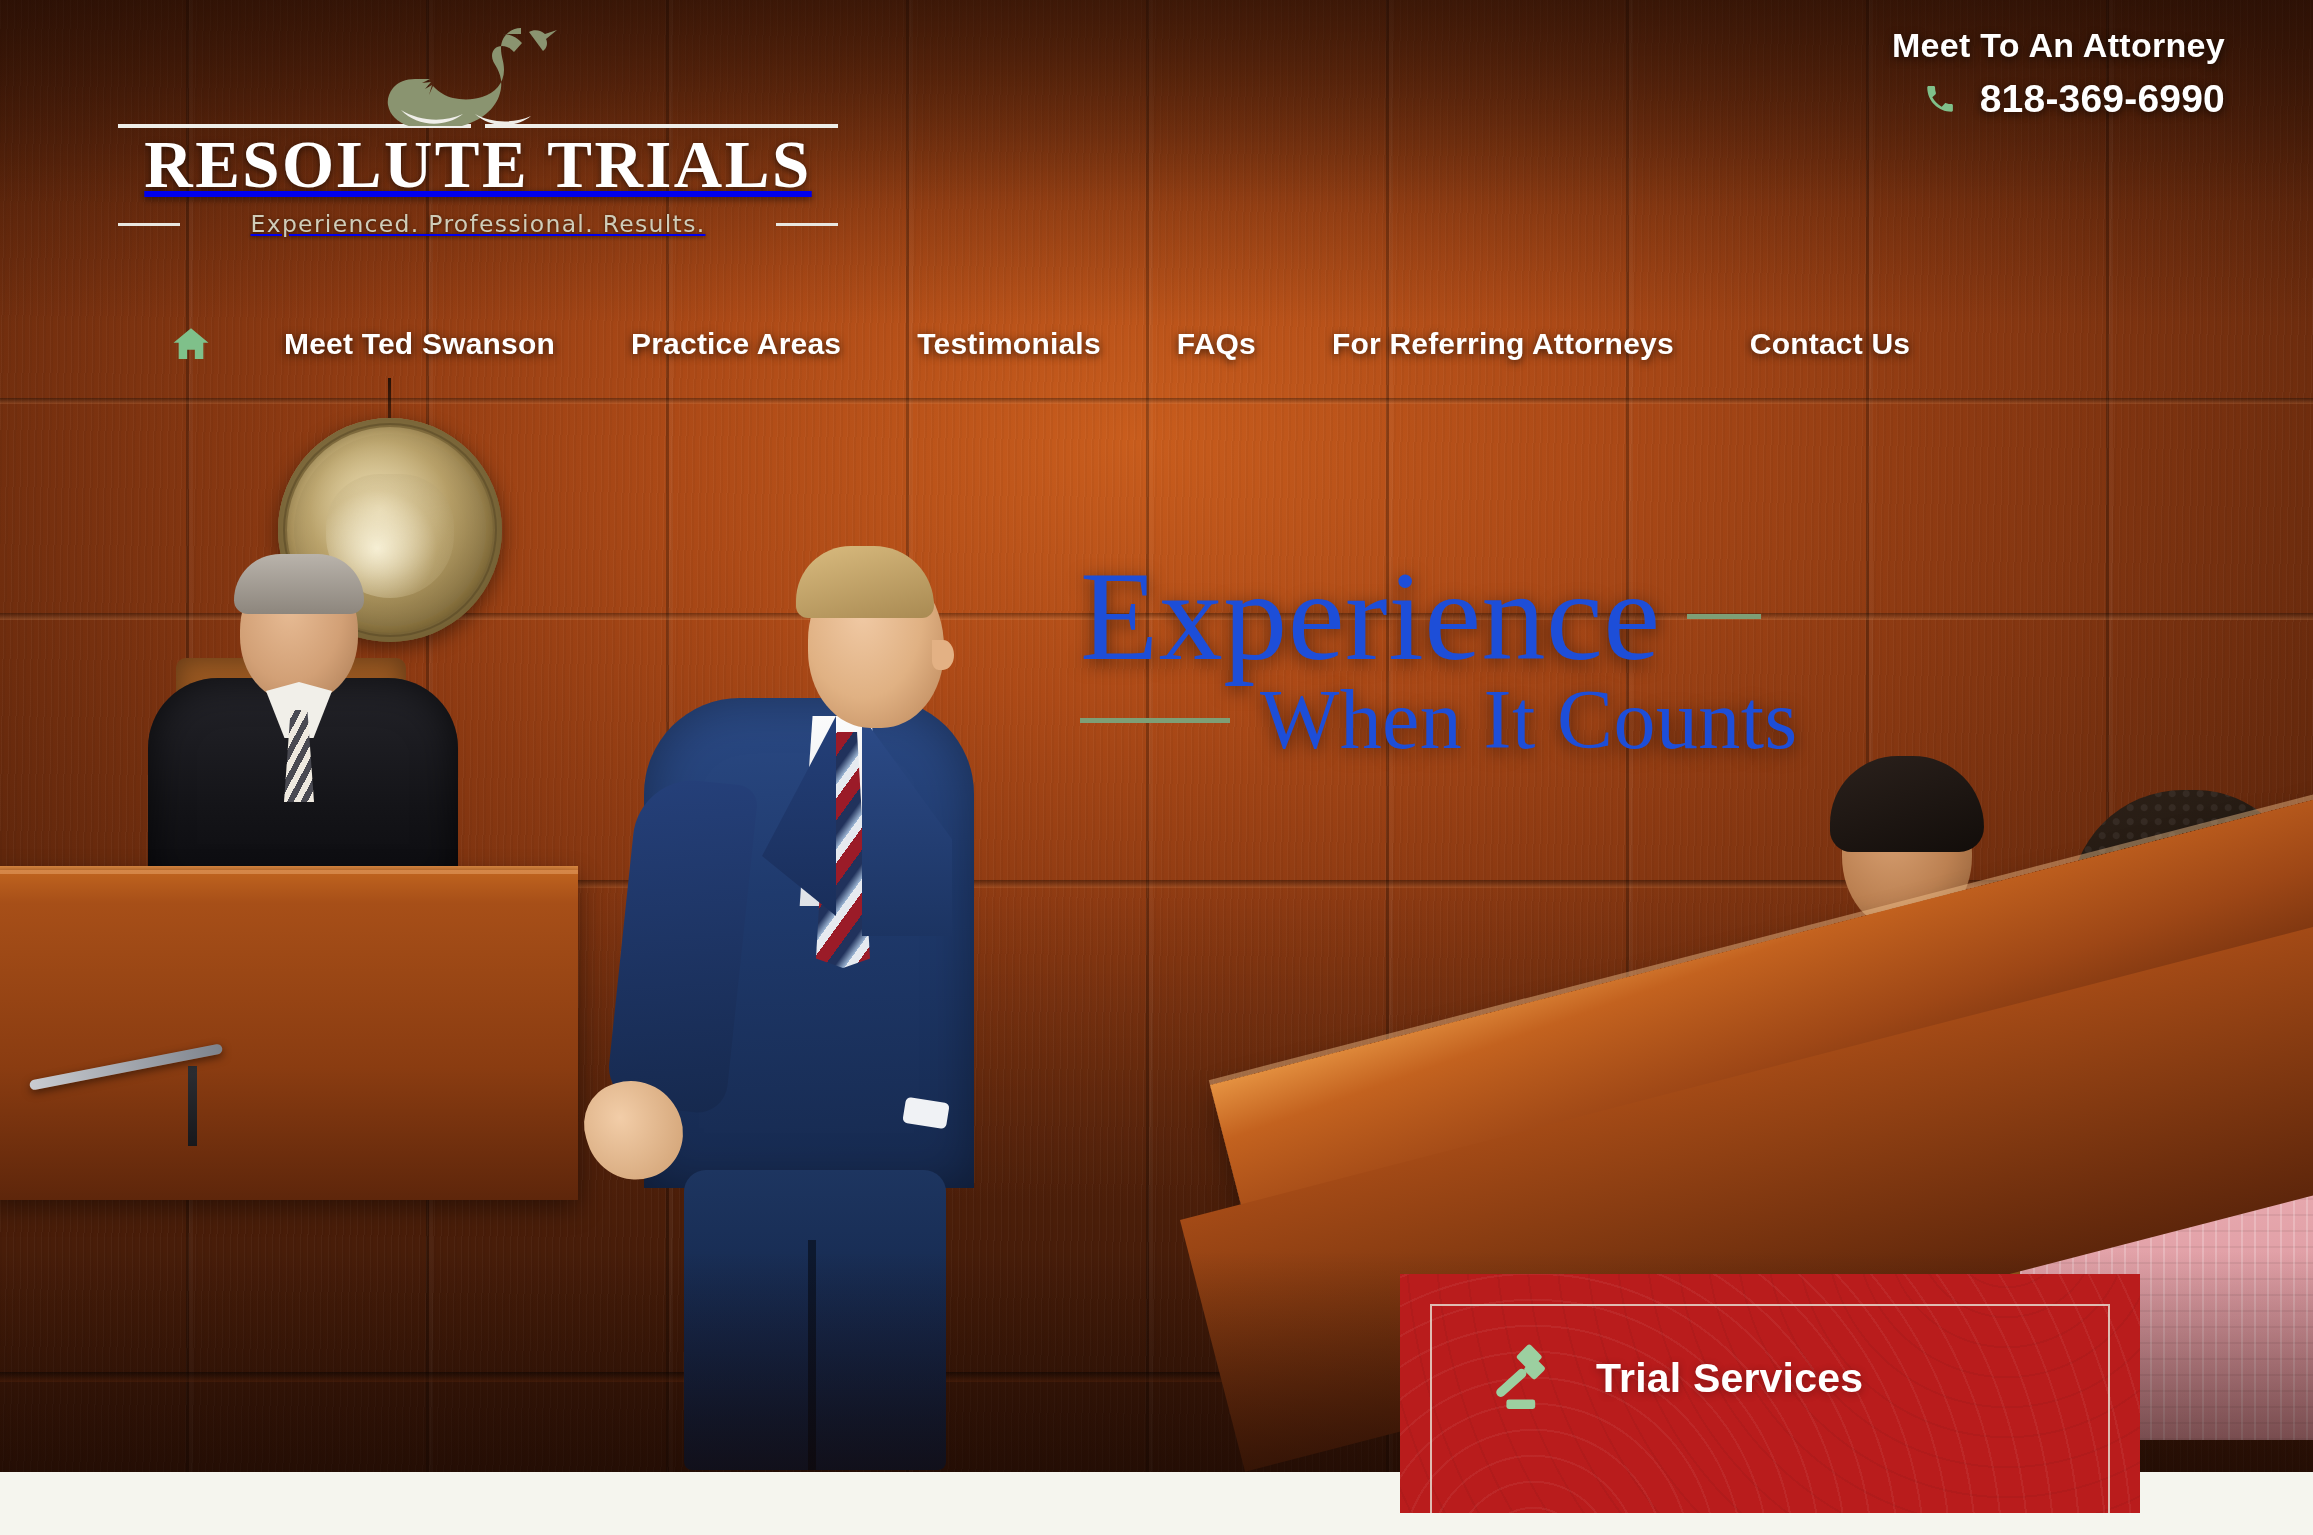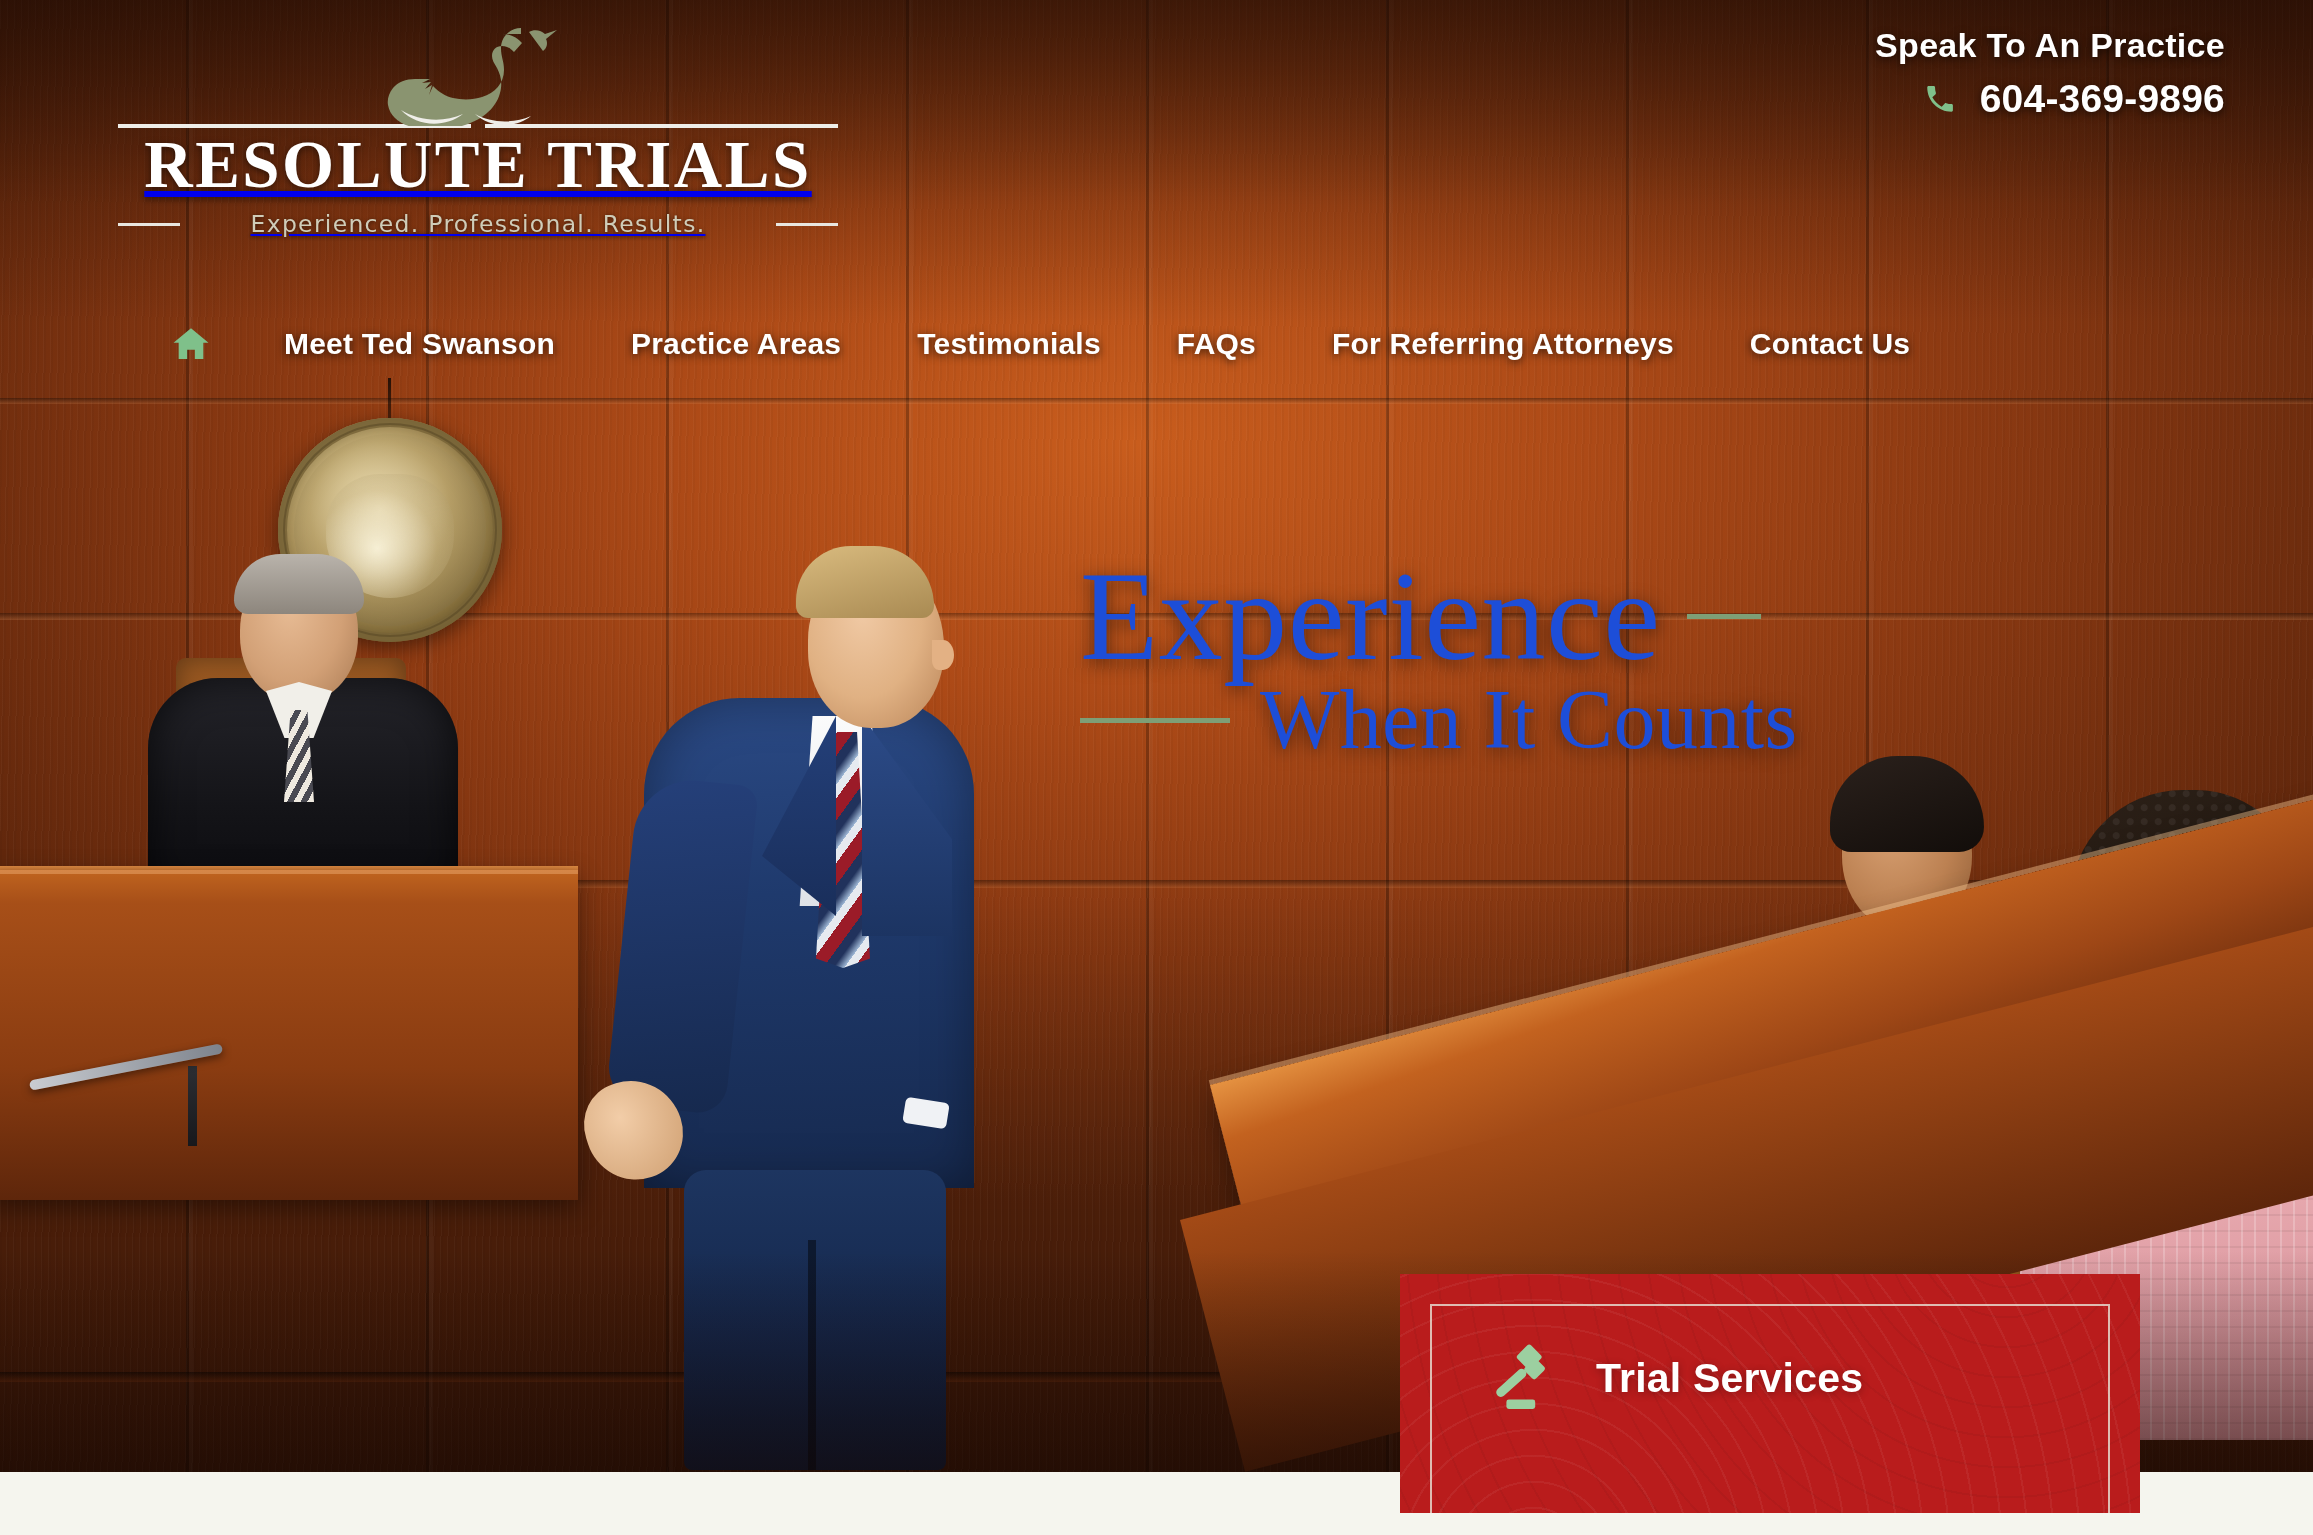--- a/index.html
+++ b/index.html
@@ -503,29 +503,29 @@
     </div>
     <div class="brand-name">RESOLUTE TRIALS</div>
     <div class="brand-tag-row">
       <div class="brand-tag-rule"></div>
       <div class="brand-tag">Experienced. Professional. Results.</div>
       <div class="brand-tag-rule"></div>
     </div>
   </a>
 
   <div class="contact">
-    <div class="contact-lead">Speak To An Practice</div>
+    <div class="contact-lead">Meet To An Attorney</div>
 
     <div class="contact-row">
       <span class="contact-ico">
         <svg width="34" height="34" viewBox="0 0 24 24">
           <path fill="#7fc08a" d="M6.6 10.8c1.4 2.8 3.8 5.1 6.6 6.6l2.2-2.2c.3-.3.7-.4 1-.2 1.2.4 2.4.6 3.7.6.6 0 1 .4 1 1V20c0 .6-.4 1-1 1C10.7 21 3 13.3 3 3.9c0-.6.4-1 1-1h3.5c.6 0 1 .4 1 1 0 1.3.2 2.5.6 3.7.1.3 0 .7-.2 1l-2.3 2.2z"></path>
         </svg>
       </span>
-      <a class="contact-link" href="#">604-369-9896</a>
+      <a class="contact-link" href="#">818-369-6990</a>
     </div>
 
   </div>
 
   <nav class="nav">
     <a class="nav-item nav-home" href="#">
       <svg width="42" height="40" viewBox="0 0 24 24">
         <path fill="#7fc08a" d="M12 2.6 1.5 11.3h3.1V21h5.1v-5.6h4.6V21h5.1v-9.7h3.1L12 2.6z"></path>
       </svg>
     </a>

